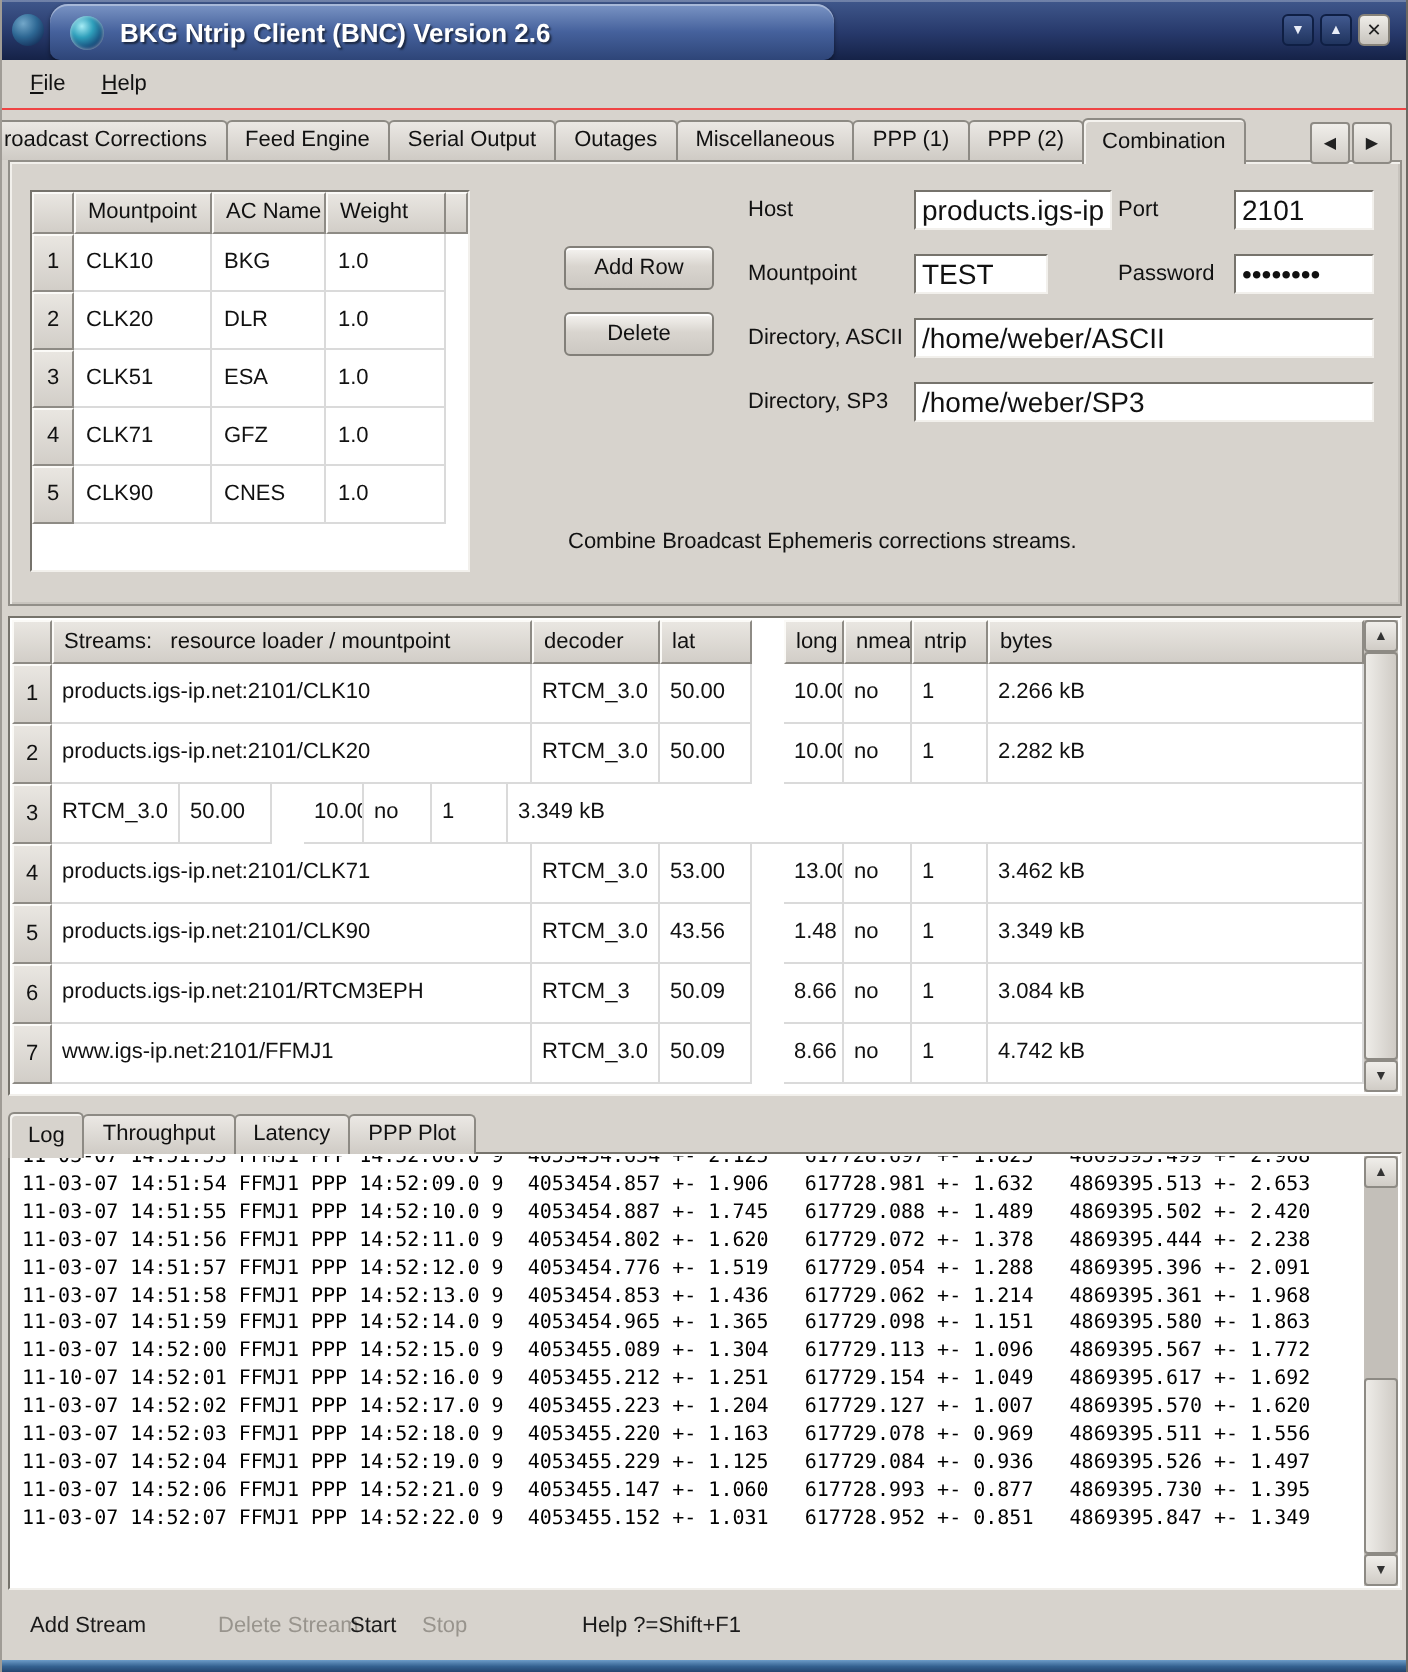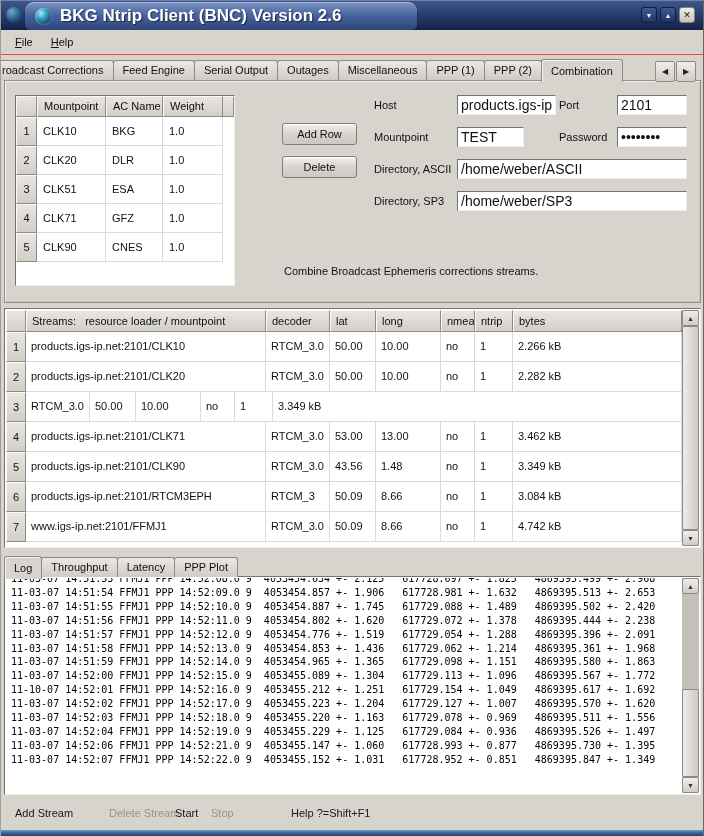--- a/index.html
+++ b/index.html
@@ -18,21 +18,21 @@
   .window-menu-icon { position:absolute; left:5px; top:7px; width:16px; height:16px; border-radius:50%;
     background: radial-gradient(circle at 35% 30%, #7fb9d8 0%, #2e6f9a 45%, #122c56 85%); opacity:.85; }
   .title-pill { position:absolute; left:24px; top:2px; width:392px; height:28px;
     border-radius: 9px 9px 5px 5px;
     background: linear-gradient(180deg,#7b95c5 0%, #45619c 50%, #2e4578 100%);
     box-shadow: 0 1px 2px rgba(0,0,0,.45), inset 0 1px 0 rgba(255,255,255,.35);
     display:flex; align-items:center; gap:8px; padding:0 10px; }
   .app-icon { width:17px; height:17px; border-radius:50%; flex:none;
     background: radial-gradient(circle at 35% 30%, #a6ecf5 0%, #2f9fbb 35%, #123a6e 75%, #081c38 100%);
     box-shadow: inset 0 0 2px rgba(255,255,255,.7); }
-  .title-text { color:#fff; font-weight:bold; font-size:17px; white-space:nowrap;
+  .title-text { color:#fff; font-weight:bold; font-size:13px; white-space:nowrap;
     text-shadow: 1px 1px 1px rgba(0,0,0,.55); }
   .winbtns { position:absolute; right:8px; top:7px; display:flex; gap:3px; }
   .winbtn { width:16px; height:16px; display:flex; align-items:center; justify-content:center;
     border-radius:3px; font-size:7px; line-height:1; cursor:default; }
   .winbtn.dark { background:linear-gradient(#41598f,#20345e); border:1px solid #0f1f44; color:#e9eef8; }
   .winbtn.light { background:linear-gradient(#efede9,#c7c3bd); border:1px solid #868279; color:#222; font-size:9px; font-weight:bold; }
 
   
   .menubar { position:absolute; left:0; right:0; top:30px; height:25px;
     display:flex; align-items:center; padding-left:5px; background:#d7d3cd;
@@ -94,21 +94,21 @@
     border-right:1px solid #8e8b85; border-bottom:1px solid #8e8b85;
     padding-left:5px; white-space:pre; overflow:hidden; }
   .srow { display:flex; }
   .srow .sd { background:#fff; border-right:1px solid #dadada; border-bottom:1px solid #dadada;
     height:30px; line-height:29px; padding-left:5px; white-space:nowrap; overflow:hidden; }
   .srow .snum { height:30px; line-height:28px; text-align:center; padding-left:0; }
   .s-num { width:20px; flex:none; }
   .s-stream { width:240px; flex:none; }
   .s-dec { width:64px; flex:none; }
   .s-lat { width:46px; flex:none; }
-  .s-long { width:65px; flex:none; }
+  .s-long { width:30px; flex:none;margin-left:16px; }
   .s-nmea { width:34px; flex:none; }
   .s-ntrip { width:38px; flex:none; }
   .s-bytes { flex:1; }
 
   
   .scrollbar { position:absolute; top:1px; bottom:1px; right:1px; width:17px;
     background:#c9c5bf; display:flex; flex-direction:column; }
   .sb-btn { height:16px; flex:none; display:flex; align-items:center; justify-content:center;
     font-size:7px; color:#333; border:1px solid #8d8a84; border-radius:2px;
     background: linear-gradient(#f0eeea,#d0ccc6); }

